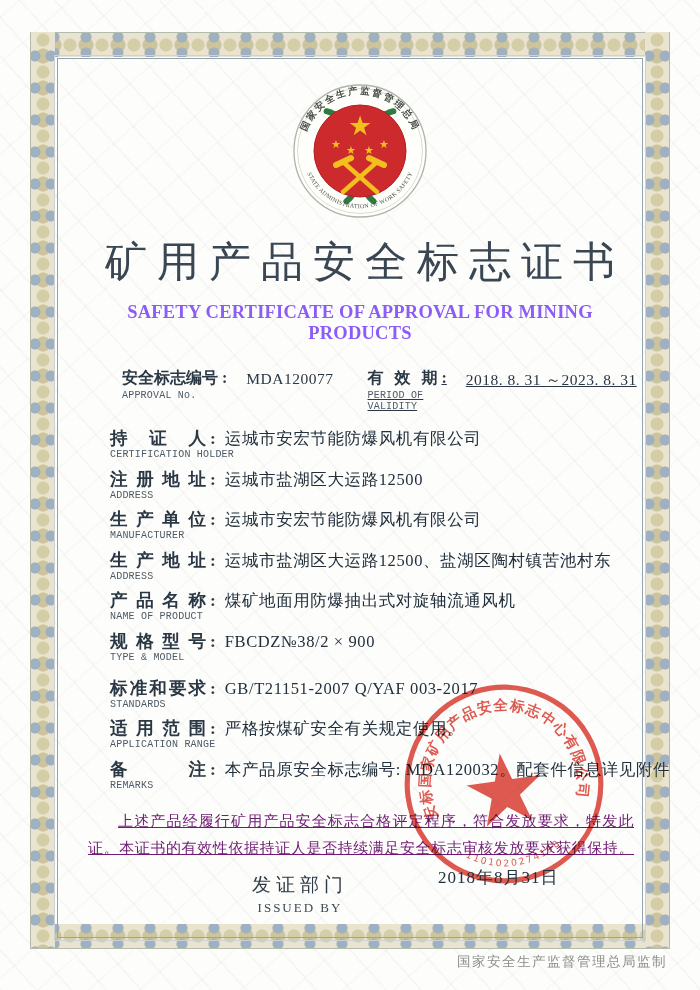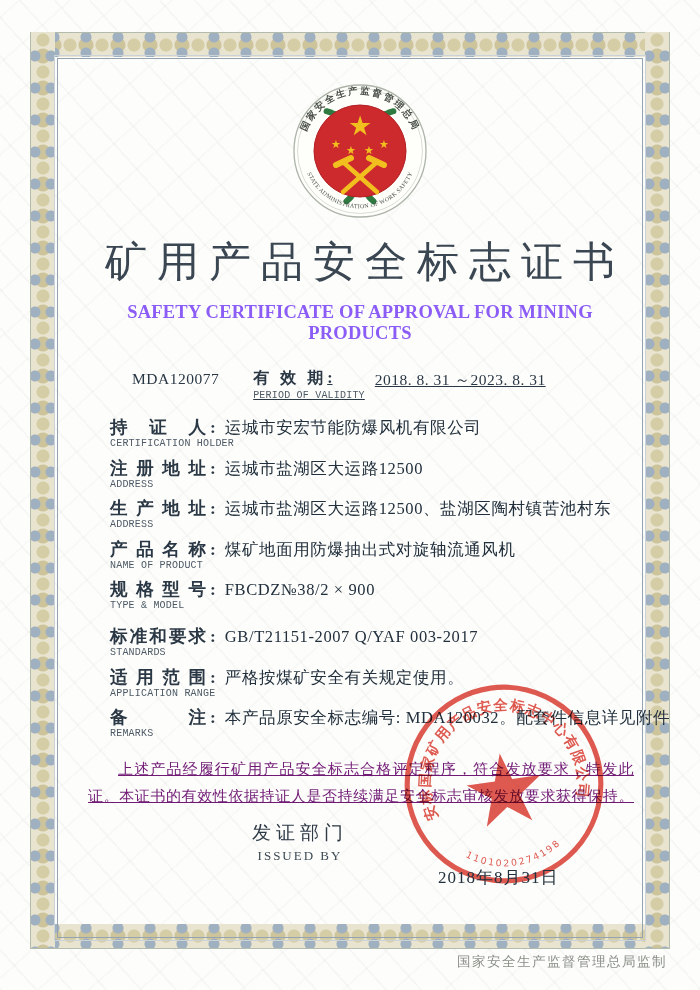--- a/index.html
+++ b/index.html
@@ -152,39 +152,47 @@
       <text font-size="6" letter-spacing="0.3" fill="#4a5048" font-family="Liberation Serif, serif">
         <textPath href="#embBottom" startOffset="50%" text-anchor="middle">STATE ADMINISTRATION OF WORK SAFETY</textPath>
       </text>
     </svg>
 
     <div class="title">矿用产品安全标志证书</div>
     <div class="subtitle">SAFETY CERTIFICATE OF APPROVAL FOR MINING PRODUCTS</div>
 
     <div class="meta-row">
       <div class="meta-item">
+        <div>
+          <div class="zh-meta-label"><span class="jlab">安全标志编号</span><span class="colon">:</span></div>
+          <div class="en-sub">APPROVAL No.</div>
+        </div>
         <div class="meta-value">MDA120077</div>
       </div>
       <div class="meta-item validity">
         <div>
           <div class="zh-meta-label"><span class="jlab">有效期</span><span class="colon">:</span></div>
           <div class="en-sub">PERIOD OF VALIDITY</div>
         </div>
         <div class="meta-value">2018. 8. 31 ～2023. 8. 31</div>
       </div>
     </div>
 
     <div class="fields">
       <div class="field-row">
         <div class="field-line"><span class="zh-label">持证人</span><span class="colon">:</span><span class="value">运城市安宏节能防爆风机有限公司</span></div>
         <div class="field-en">CERTIFICATION HOLDER</div>
       </div>
       <div class="field-row">
         <div class="field-line"><span class="zh-label">注册地址</span><span class="colon">:</span><span class="value">运城市盐湖区大运路12500</span></div>
         <div class="field-en">ADDRESS</div>
+      </div>
+      <div class="field-row">
+        <div class="field-line"><span class="zh-label">生产单位</span><span class="colon">:</span><span class="value">运城市安宏节能防爆风机有限公司</span></div>
+        <div class="field-en">MANUFACTURER</div>
       </div>
       <div class="field-row">
         <div class="field-line"><span class="zh-label">生产地址</span><span class="colon">:</span><span class="value">运城市盐湖区大运路12500、盐湖区陶村镇苦池村东</span></div>
         <div class="field-en">ADDRESS</div>
       </div>
       <div class="field-row">
         <div class="field-line"><span class="zh-label">产品名称</span><span class="colon">:</span><span class="value">煤矿地面用防爆抽出式对旋轴流通风机</span></div>
         <div class="field-en">NAME OF PRODUCT</div>
       </div>
       <div class="field-row">

